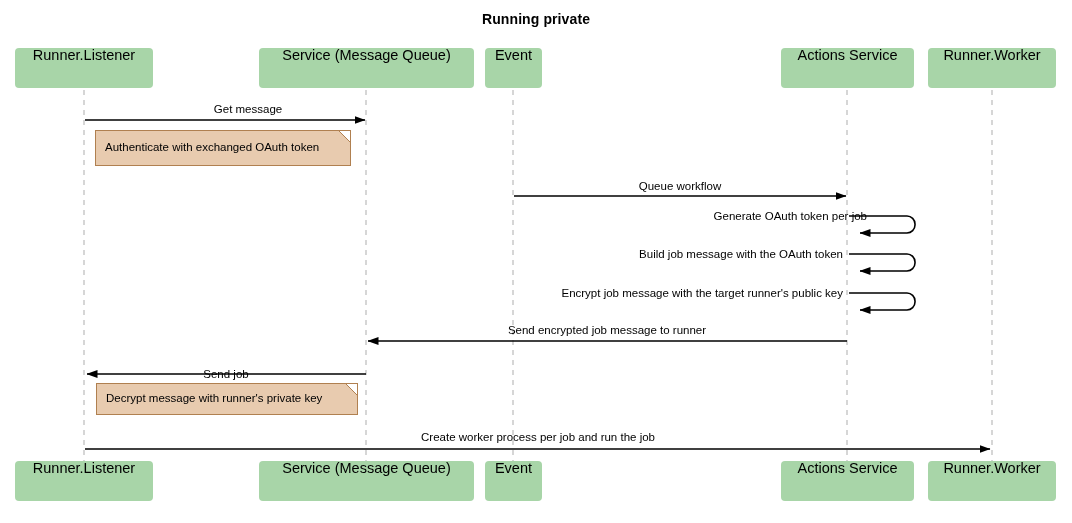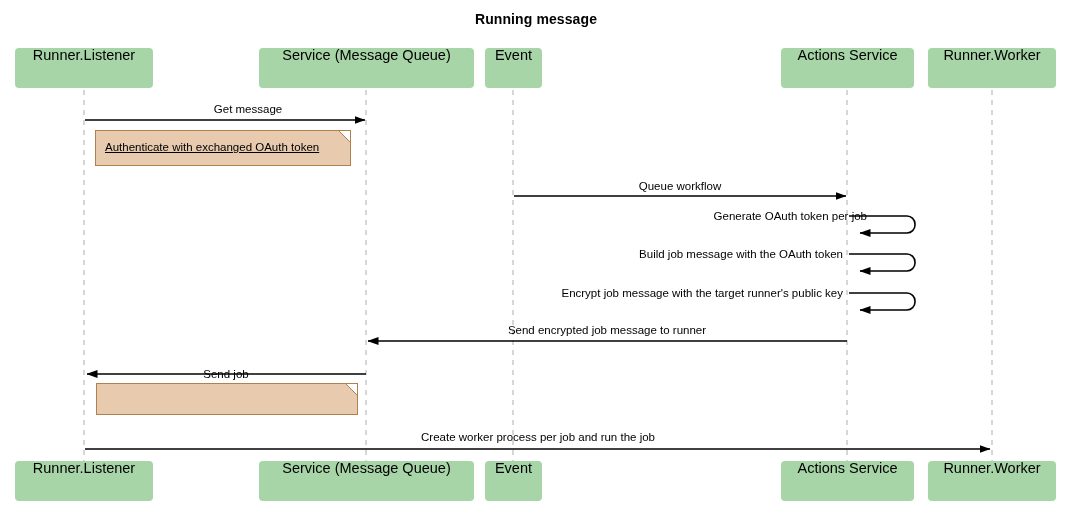--- a/index.html
+++ b/index.html
@@ -76,21 +76,21 @@
     line-height: 1;
   }
   .msg-label.center { transform: translateX(-50%); }
   .msg-label.right  { transform: translateX(-100%); }
 </style>
 </head>
 <body>
 
 <div id="diagram">
 
-  <div class="title">Running message</div>
+  <div class="title">Running private</div>
 
   <svg id="svg-layer" viewBox="0 0 1072 523">
     <defs>
       <marker id="arrowhead-r" markerWidth="11" markerHeight="8" refX="10.5" refY="4" orient="auto" markerUnits="userSpaceOnUse">
         <path d="M0,0 L11,4 L0,8 Z" fill="#000000"></path>
       </marker>
       <marker id="arrowhead-l" markerWidth="11" markerHeight="8" refX="10.5" refY="4" orient="auto" markerUnits="userSpaceOnUse">
         <path d="M0,0 L11,4 L0,8 Z" fill="#000000"></path>
       </marker>
     </defs>
@@ -141,28 +141,29 @@
         <span>Event</span>
       </div>
       <div class="participant" style="left: 781px; top: 461px; width: 133px; height: 40px; background: rgb(168, 213, 168); color: rgb(0, 0, 0);">
         <span>Actions Service</span>
       </div>
       <div class="participant" style="left: 928px; top: 461px; width: 128px; height: 40px; background: rgb(168, 213, 168); color: rgb(0, 0, 0);">
         <span>Runner.Worker</span>
       </div>
     </div>
   <div id="notes-layer">
-      <div class="note" style="left: 95px; top: 130px; width: 256px; height: 36px; background: rgb(232, 203, 175); border: 1px solid rgb(176, 128, 80); text-decoration: underline;">
+      <div class="note" style="left: 95px; top: 130px; width: 256px; height: 36px; background: rgb(232, 203, 175); border: 1px solid rgb(176, 128, 80);">
         <span>Authenticate with exchanged OAuth token</span>
         <svg class="note-fold" viewBox="0 0 11 11">
           <path d="M0,0 L11,11 L11,0 Z" fill="#ffffff"></path>
           <path d="M0,0 L11,11" stroke="#b08050" stroke-width="1" fill="none"></path>
         </svg>
       </div>
       <div class="note" style="left: 96px; top: 383px; width: 262px; height: 32px; background: rgb(232, 203, 175); border: 1px solid rgb(176, 128, 80);">
+        <span>Decrypt message with runner's private key</span>
         <svg class="note-fold" viewBox="0 0 11 11">
           <path d="M0,0 L11,11 L11,0 Z" fill="#ffffff"></path>
           <path d="M0,0 L11,11" stroke="#b08050" stroke-width="1" fill="none"></path>
         </svg>
       </div>
     </div>
   <div id="labels-layer">
       <div class="msg-label center" style="left: 225px; top: 104px; padding-left: 46px;">Get message</div>
       <div class="msg-label center" style="left: 680px; top: 181px;">Queue workflow</div>
       <div class="msg-label right" style="left: 843px; top: 211px; margin-left: 24px;">Generate OAuth token per job</div>

